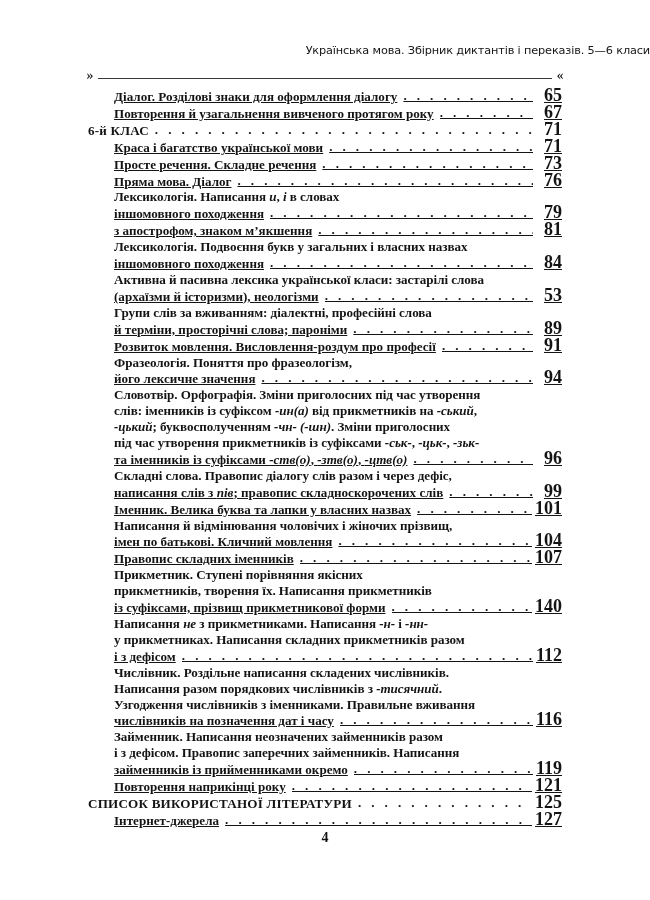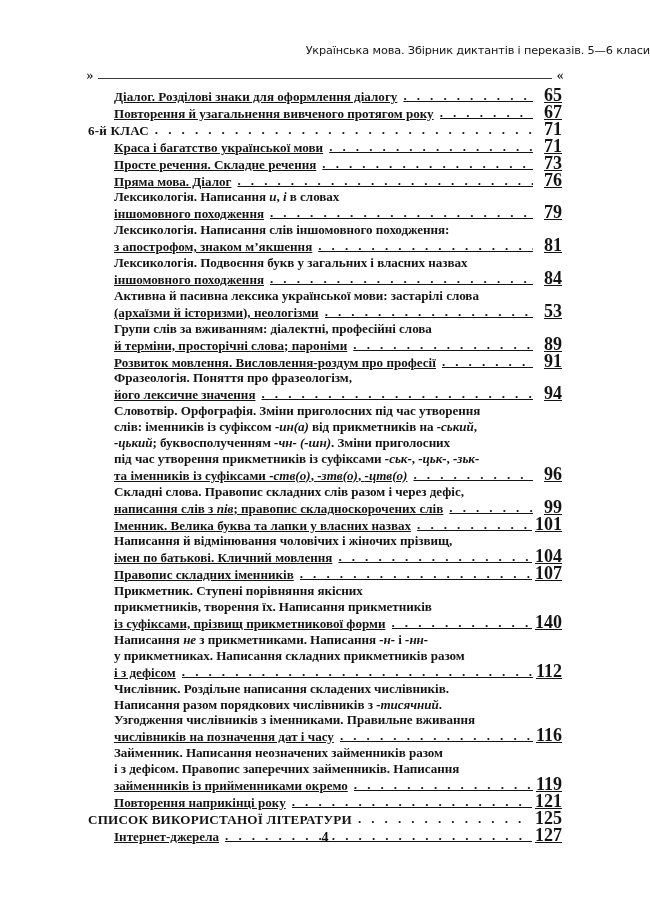--- a/index.html
+++ b/index.html
@@ -196,37 +196,36 @@
       </div>
       <div class="entry lvl2">
         <div class="title">Лексикологія. Написання <i>и</i>, <i>і</i> в словах</div>
         <div class="lastline">
           <span class="txt">іншомовного походження</span>
           <span class="leader">. . . . . . . . . . . . . . . . . . . . . . . . . . . . . . . . . . . . . . . . . . . . . . . . . . . . . . . . . . . . . .</span>
           <span class="pageno">79</span>
         </div>
       </div>
       <div class="entry lvl2">
-        <div class="title">Лексикологія. Написання слів іншомовного походження:</div>
         <div class="lastline">
           <span class="txt">з апострофом, знаком м’якшення</span>
           <span class="leader">. . . . . . . . . . . . . . . . . . . . . . . . . . . . . . . . . . . . . . . . . . . . . . . . . . . . . . . . . . . . . .</span>
           <span class="pageno">81</span>
         </div>
       </div>
       <div class="entry lvl2">
         <div class="title">Лексикологія. Подвоєння букв у загальних і власних назвах</div>
         <div class="lastline">
           <span class="txt">іншомовного походження</span>
           <span class="leader">. . . . . . . . . . . . . . . . . . . . . . . . . . . . . . . . . . . . . . . . . . . . . . . . . . . . . . . . . . . . . .</span>
           <span class="pageno">84</span>
         </div>
       </div>
       <div class="entry lvl2">
-        <div class="title">Активна й пасивна лексика української мови: застарілі слова</div>
+        <div class="title">Активна й пасивна лексика української класи: застарілі слова</div>
         <div class="lastline">
           <span class="txt">(архаїзми й історизми), неологізми</span>
           <span class="leader">. . . . . . . . . . . . . . . . . . . . . . . . . . . . . . . . . . . . . . . . . . . . . . . . . . . . . . . . . . . . . .</span>
           <span class="pageno">53</span>
         </div>
       </div>
       <div class="entry lvl2">
         <div class="title">Групи слів за вживанням: діалектні, професійні слова</div>
         <div class="lastline">
           <span class="txt">й терміни, просторічні слова; пароніми</span>
@@ -254,21 +253,21 @@
         <div class="title">слів: іменників із суфіксом <i>-ин(а)</i> від прикметників на <i>-ський</i>,</div>
         <div class="title"><i>-цький</i>; буквосполученням <i>-чн- (-шн)</i>. Зміни приголосних</div>
         <div class="title">під час утворення прикметників із суфіксами <i>-ськ-</i>, <i>-цьк-</i>, <i>-зьк-</i></div>
         <div class="lastline">
           <span class="txt">та іменників із суфіксами <i>-ств(о)</i>, <i>-зтв(о)</i>, <i>-цтв(о)</i></span>
           <span class="leader">. . . . . . . . . . . . . . . . . . . . . . . . . . . . . . . . . . . . . . . . . . . . . . . . . . . . . . . . . . . . . .</span>
           <span class="pageno">96</span>
         </div>
       </div>
       <div class="entry lvl2">
-        <div class="title">Складні слова. Правопис складних слів разом і через дефіс,</div>
+        <div class="title">Складні слова. Правопис діалогу слів разом і через дефіс,</div>
         <div class="lastline">
           <span class="txt">написання слів з <i>пів</i>; правопис складноскорочених слів</span>
           <span class="leader">. . . . . . . . . . . . . . . . . . . . . . . . . . . . . . . . . . . . . . . . . . . . . . . . . . . . . . . . . . . . . .</span>
           <span class="pageno">99</span>
         </div>
       </div>
       <div class="entry lvl2">
         <div class="lastline">
           <span class="txt">Іменник. Велика буква та лапки у власних назвах</span>
           <span class="leader">. . . . . . . . . . . . . . . . . . . . . . . . . . . . . . . . . . . . . . . . . . . . . . . . . . . . . . . . . . . . . .</span>

